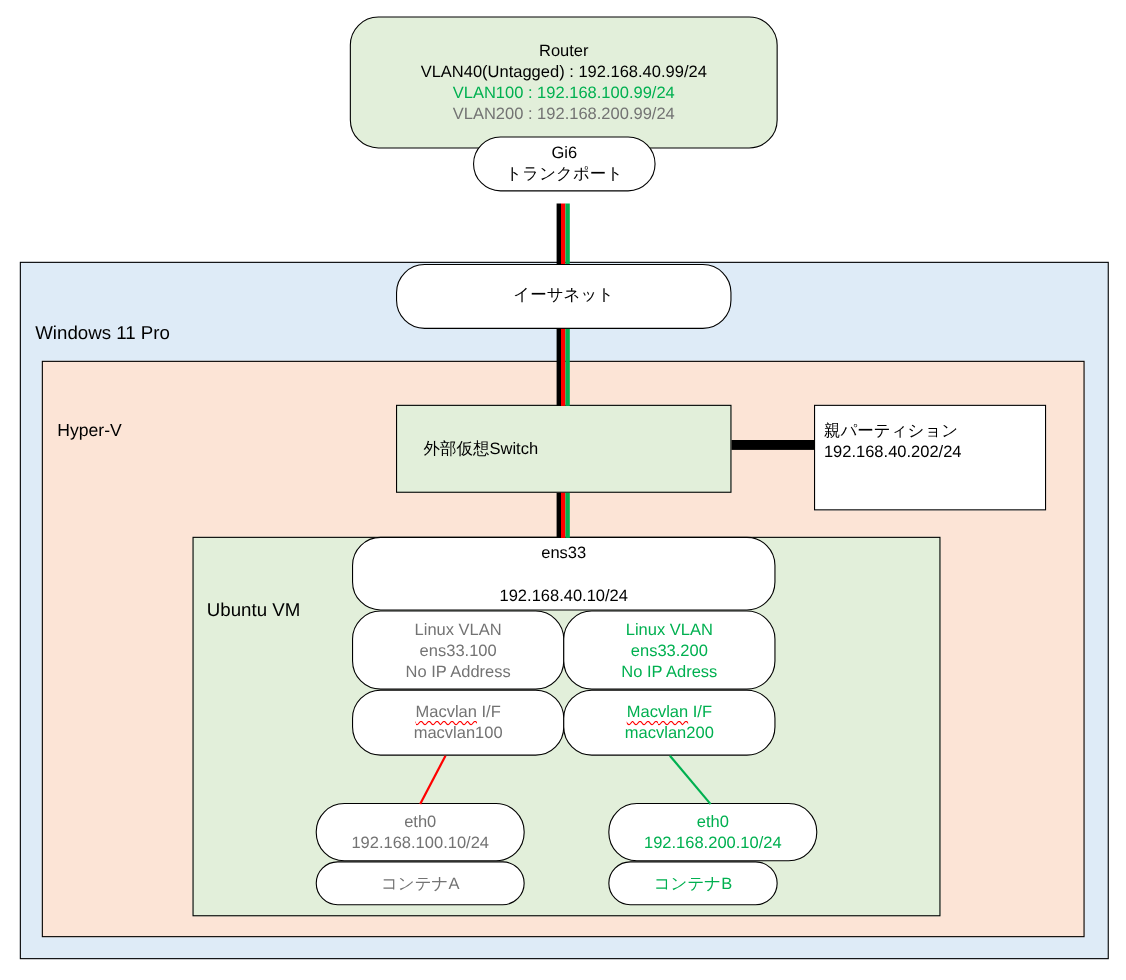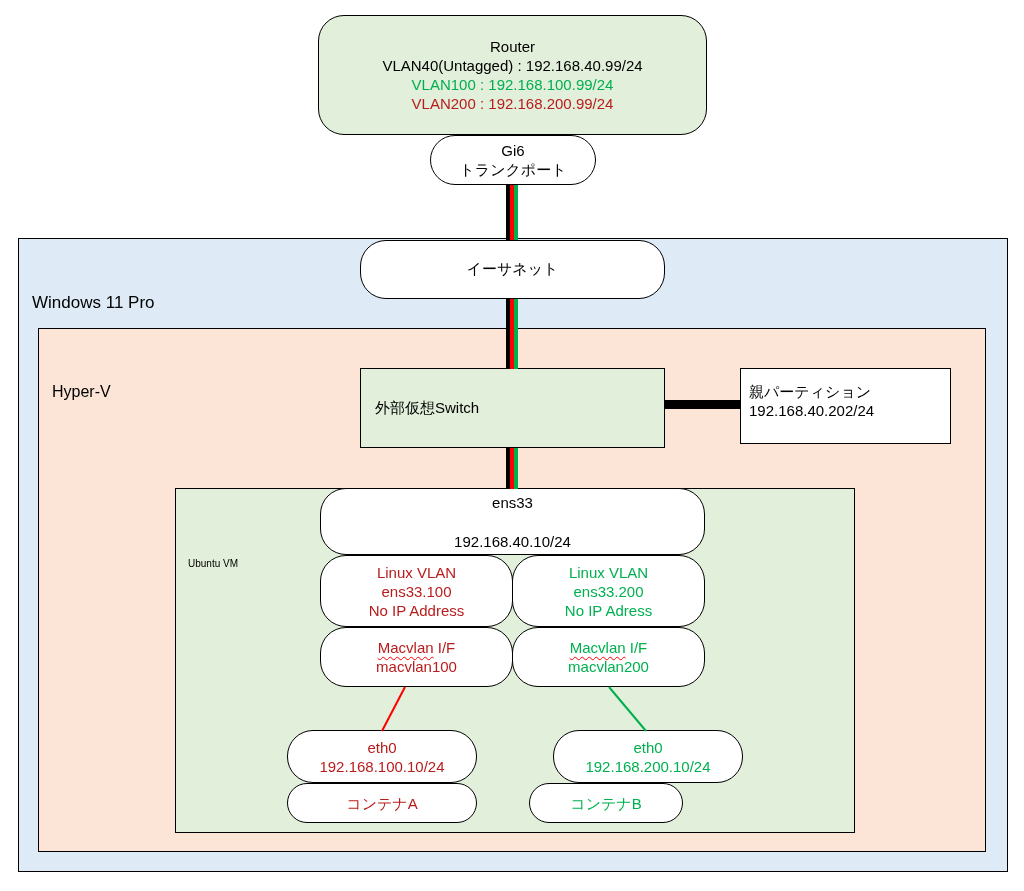--- a/index.html
+++ b/index.html
@@ -4,21 +4,21 @@
 <style>
   * { margin:0; padding:0; box-sizing:border-box; }
   html,body { background:#ffffff; }
   body { font-family:"Liberation Sans", sans-serif; font-size:15px; color:#000; }
   #canvas { position:relative; width:1024px; height:891px; background:#fff; overflow:hidden; }
   .box { position:absolute; border:1px solid #000; background:#fff; }
   .fill-green { background:#e2efda; }
   .fill-blue  { background:#deebf7; }
   .fill-peach { background:#fce4d6; }
   .center { display:flex; flex-direction:column; align-items:center; justify-content:center; text-align:center; line-height:19px;border-radius:26px; }
-  .red   { color:#b91c1c; }
+  .red   { color:#737373; }
   .green { color:#00b050; }
   .lbl { position:absolute; color:#000; white-space:nowrap;margin-top:46px; }
   .trunk { position:absolute; width:12px; display:flex; }
   .trunk span { width:4px; height:100%; display:block; }
   .t-black { background:#000000; }
   .t-red   { background:#ff0000; }
   .t-green { background:#00b050; }
   .wavy { text-decoration-line: underline; text-decoration-style: wavy; text-decoration-color:#ff0000; text-decoration-thickness:1px; text-underline-offset:3px; }
   svg.overlay { position:absolute; left:0; top:0; pointer-events:none; }
 </style>
@@ -27,43 +27,43 @@
 
 <div id="canvas">
 
   <div class="box fill-blue" style="left:18px; top:238px; width:990px; height:634px;"></div>
   <div class="lbl" style="left:32px; top:247px; font-size:17px;">Windows 11 Pro</div>
 
   <div class="box fill-peach" style="left:38px; top:328px; width:948px; height:524px;"></div>
   <div class="lbl" style="left:52px; top:337px; font-size:16px;text-align:right;">Hyper-V</div>
 
   <div class="box fill-green" style="left:175px; top:488px; width:680px; height:345px;"></div>
-  <div class="lbl" style="left:188px; top:512px; font-size:10px;">Ubuntu VM</div>
+  <div class="lbl" style="left:188px; top:499px; font-size:17px;">Ubuntu VM</div>
 
   <div class="box fill-green center" style="left:318px; top:15px; width:389px; height:120px;">
     <div>Router</div>
     <div>VLAN40(Untagged) : 192.168.40.99/24</div>
     <div class="green">VLAN100 : 192.168.100.99/24</div>
     <div class="red">VLAN200 : 192.168.200.99/24</div>
   </div>
 
-  <div class="box center" style="left:430px; top:135px; width:166px; height:50px;">
+  <div class="box center" style="left:430px; top:124px; width:166px; height:50px;">
     <div>Gi6</div>
     <div>トランクポート</div>
   </div>
 
   <div class="box center" style="left:360px; top:240px; width:305px; height:59px;font-family:Liberation Serif, serif;">
     <div>イーサネット</div>
   </div>
 
-  <div class="box fill-green" style="left:360px; top:368px; width:305px; height:80px; display:flex; align-items:center; padding-left:14px;">
+  <div class="box fill-green" style="left:360px; top:368px; width:305px; height:80px; display:flex; align-items:center; padding-left:24px;">
     <div>外部仮想Switch</div>
   </div>
 
-  <div class="box" style="left:740px; top:368px; width:211px; height:76px; padding:13px 8px; line-height:19px;">
+  <div class="box" style="left:740px; top:368px; width:211px; height:96px; padding:13px 8px; line-height:19px;">
     <div>親パーティション</div>
     <div>192.168.40.202/24</div>
   </div>
 
   <div class="box center" style="left:320px; top:488px; width:385px; height:67px;gap:20px;">
     <div>ens33</div>
     <div>192.168.40.10/24</div>
   </div>
 
   <div class="box center red" style="left:320px; top:555px; width:193px; height:72px;">
@@ -95,21 +95,21 @@
     <div>192.168.100.10/24</div>
   </div>
   <div class="box center red" style="left:287px; top:783px; width:190px; height:40px;">
     <div>コンテナA</div>
   </div>
 
   <div class="box center green" style="left:553px; top:730px; width:190px; height:53px;">
     <div>eth0</div>
     <div>192.168.200.10/24</div>
   </div>
-  <div class="box center green" style="left:529px; top:783px; width:154px; height:40px;">
+  <div class="box center green" style="left:553px; top:783px; width:154px; height:40px;">
     <div>コンテナB</div>
   </div>
 
   <div class="trunk" style="left:506px; top:185px; height:55px;">
     <span class="t-black"></span>
       <span class="t-red"></span>
       <span class="t-green"></span>
   </div>
   <div class="trunk" style="left:506px; top:299px; height:70px;">
     <span class="t-black"></span>

